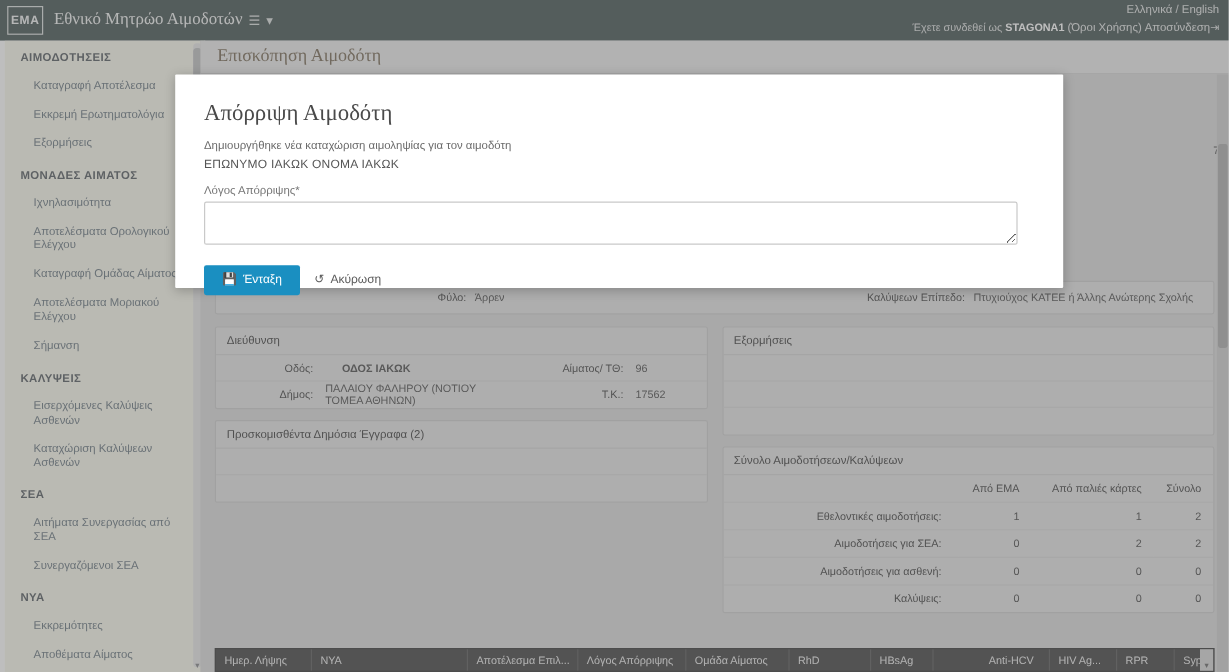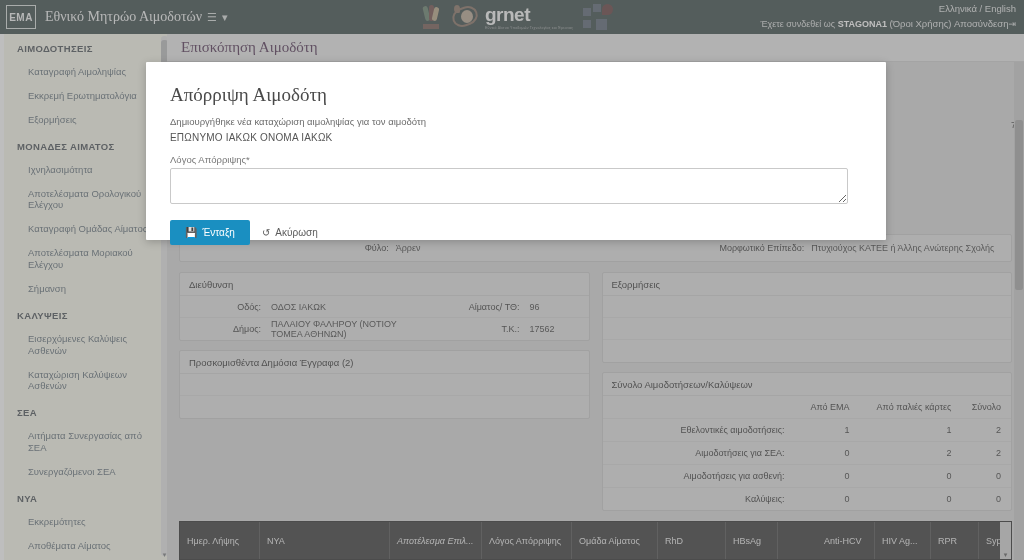--- a/index.html
+++ b/index.html
@@ -96,21 +96,21 @@
   .content {
     position: absolute; top: 0; left: 167px; width: 857px; height: 526px;
     background: #d9d9d9; overflow: hidden;
   }
   .page-head {
     height: 28px; background: #e9e9e9; border-bottom: 1px solid #cfcfcf;
     display: flex; align-items: center; padding-left: 14px;
   }
   .page-head h1 {
     font-family: "Liberation Serif", serif; font-weight: normal;
-    font-size: 15px; color: #a21caf;
+    font-size: 15px; color: #a16207;
   }
 
   
   .panel {
     background: #e2e2e2; border: 1px solid #cbcbcb; border-radius: 2px;
   }
   .panel-title {
     font-size: 9.5px; color: #3a3a3a; padding: 6px 9px 5px 9px;
     border-bottom: 1px solid #d2d2d2;
   }
@@ -140,21 +140,21 @@
   }
   .stat-table td {
     font-size: 9px; color: #454545; text-align: right;
     padding: 6px 10px 6px 4px; border-bottom: 1px solid #d6d6d6;
   }
   .stat-table tr:last-child td { border-bottom: none; }
   .stat-table td.rowlbl { text-align: right; color: #3b3b3b; padding-right: 14px; }
 
   
   .grid {
-    position: absolute; left: 12px; right: 12px; bottom: 0; height: 39px;
+    position: absolute; left: 12px; right: 12px; bottom: 0; height: 20px;
     background: #3f3f3f; display: flex; align-items: stretch;
     border: 1px solid #343434;
   }
   .grid .gh {
     color: #e8e8e8; font-size: 9px; display: flex; align-items: center;
     padding: 0 7px; border-right: 1px solid #585858; white-space: nowrap;
     overflow: hidden;
   }
   .grid-scroll { width: 11px; background: #d4d4d4; display:flex; align-items:flex-end; justify-content:center; color:#666; font-size:7px;}
 
@@ -210,65 +210,39 @@
 <div class="dim">
 
   <div class="topbar">
     <div class="ema-logo">
       <span>EMA</span>
     </div>
     <span class="brand-title">Εθνικό Μητρώο Αιμοδοτών</span>
     <span class="brand-caret">☰</span>
     <span class="brand-caret">▾</span>
 
-    <div class="logos">
-      <div class="logo-esy">
-        <i class="b1"></i>
-          <i class="b2"></i>
-          <i class="b3"></i>
-          <i class="cap"></i>
-      </div>
-      <div class="grnet">
-        <div class="grnet-mark">
-          <i class="ring"></i>
-            <i class="dot"></i>
-            <i class="tip"></i>
-        </div>
-        <div>
-          <div class="grnet-text">grnet</div>
-          <div class="grnet-sub">Εθνικό Δίκτυο Υποδομών Τεχνολογίας και Έρευνας</div>
-        </div>
-      </div>
-      <div class="logo-eu">
-        <i style="left:0;top:4px;"></i>
-        <i style="left:10px;top:0px;"></i>
-        <i class="r" style="left:19px;top:0px;width:11px;height:11px;"></i>
-        <i style="left:0;top:16px;"></i>
-        <i style="left:13px;top:15px;width:11px;height:11px;"></i>
-      </div>
-    </div>
 
     <div class="topbar-right">
       <div class="lang">
         <a>Ελληνικά</a><span> / </span><a>English</a>
       </div>
       <div class="session">
         <span>Έχετε συνδεθεί ως </span><b>STAGONA1</b>
         <a>(Όροι Χρήσης)</a>
         <a>Αποσύνδεση</a><span class="logout-glyph">⇥</span>
       </div>
     </div>
   </div>
 
   <div class="page">
 
     <nav class="sidebar">
       <div id="nav-root">
           <div class="nav-group">ΑΙΜΟΔΟΤΗΣΕΙΣ</div>
-          <div class="nav-item">Καταγραφή Αιμοληψίας</div>
+          <div class="nav-item">Καταγραφή Αποτέλεσμα</div>
           <div class="nav-item">Εκκρεμή Ερωτηματολόγια</div>
           <div class="nav-item">Εξορμήσεις</div>
           <div class="nav-group">ΜΟΝΑΔΕΣ ΑΙΜΑΤΟΣ</div>
           <div class="nav-item">Ιχνηλασιμότητα</div>
           <div class="nav-item">Αποτελέσματα Ορολογικού Ελέγχου</div>
           <div class="nav-item">Καταγραφή Ομάδας Αίματος</div>
           <div class="nav-item">Αποτελέσματα Μοριακού Ελέγχου</div>
           <div class="nav-item">Σήμανση</div>
           <div class="nav-group">ΚΑΛΥΨΕΙΣ</div>
           <div class="nav-item">Εισερχόμενες Καλύψεις Ασθενών</div>
@@ -295,34 +269,34 @@
 
       <div class="hidden-7">7</div>
 
       <div class="panel top-panel" style="margin-top:172px;">
         <div class="row" style="min-height:26px;">
           <div class="half">
             <span class="lbl">Φύλο:</span>
             <span class="val">Άρρεν</span>
           </div>
           <div class="half">
-            <span class="lbl">Μορφωτικό Επίπεδο:</span>
+            <span class="lbl">Καλύψεων Επίπεδο:</span>
             <span class="val">Πτυχιούχος ΚΑΤΕΕ ή Άλλης Ανώτερης Σχολής</span>
           </div>
         </div>
       </div>
 
       <div class="two-col">
         <div class="col">
 
           <div class="panel">
             <div class="panel-title">Διεύθυνση</div>
             <div class="row">
               <span class="lbl" style="width:72px;">Οδός:</span>
-              <span class="val" style="margin-left:10px;flex:1;">ΟΔΟΣ ΙΑΚΩΚ</span>
+              <span class="val" style="margin-left:24px;flex:1;font-weight:bold;">ΟΔΟΣ ΙΑΚΩΚ</span>
               <span class="lbl" style="width:100px;">Αίματος/ ΤΘ:</span>
               <span class="val" style="margin-left:10px;width:50px;">96</span>
             </div>
             <div class="row">
               <span class="lbl" style="width:72px;">Δήμος:</span>
               <span class="val" style="margin-left:10px;flex:1;">ΠΑΛΑΙΟΥ ΦΑΛΗΡΟΥ (ΝΟΤΙΟΥ ΤΟΜΕΑ ΑΘΗΝΩΝ)</span>
               <span class="lbl" style="width:100px;">Τ.Κ.:</span>
               <span class="val" style="margin-left:10px;width:50px;">17562</span>
             </div>
           </div>
@@ -405,21 +379,21 @@
             </table>
           </div>
 
         </div>
       </div>
 
       <div class="grid">
         <div id="grid-root" style="display:flex;flex:1;overflow:hidden;">
             <div class="gh" style="width: 80px; flex: 0 0 auto;">Ημερ. Λήψης</div>
             <div class="gh" style="width: 130px; flex: 0 0 auto;">ΝΥΑ</div>
-            <div class="gh" style="width: 92px; flex: 0 0 auto; font-style: italic;">Αποτέλεσμα Επιλ...</div>
+            <div class="gh" style="width: 92px; flex: 0 0 auto;">Αποτέλεσμα Επιλ...</div>
             <div class="gh" style="width: 90px; flex: 0 0 auto;">Λόγος Απόρριψης</div>
             <div class="gh" style="width: 86px; flex: 0 0 auto;">Ομάδα Αίματος</div>
             <div class="gh" style="width: 68px; flex: 0 0 auto;">RhD</div>
             <div class="gh" style="width: 52px; flex: 0 0 auto;">HBsAg</div>
             <div class="gh" style="width: 58px; flex: 0 0 auto; margin-left: 39px;">Anti-HCV</div>
             <div class="gh" style="width: 56px; flex: 0 0 auto;">HIV Ag...</div>
             <div class="gh" style="width: 48px; flex: 0 0 auto;">RPR</div>
             <div class="gh" style="width: 58px; flex: 0 0 auto;">Syphilis</div>
             <div class="gh" style="width: 50px; flex: 0 0 auto;">Anti-H...</div>
           </div>

